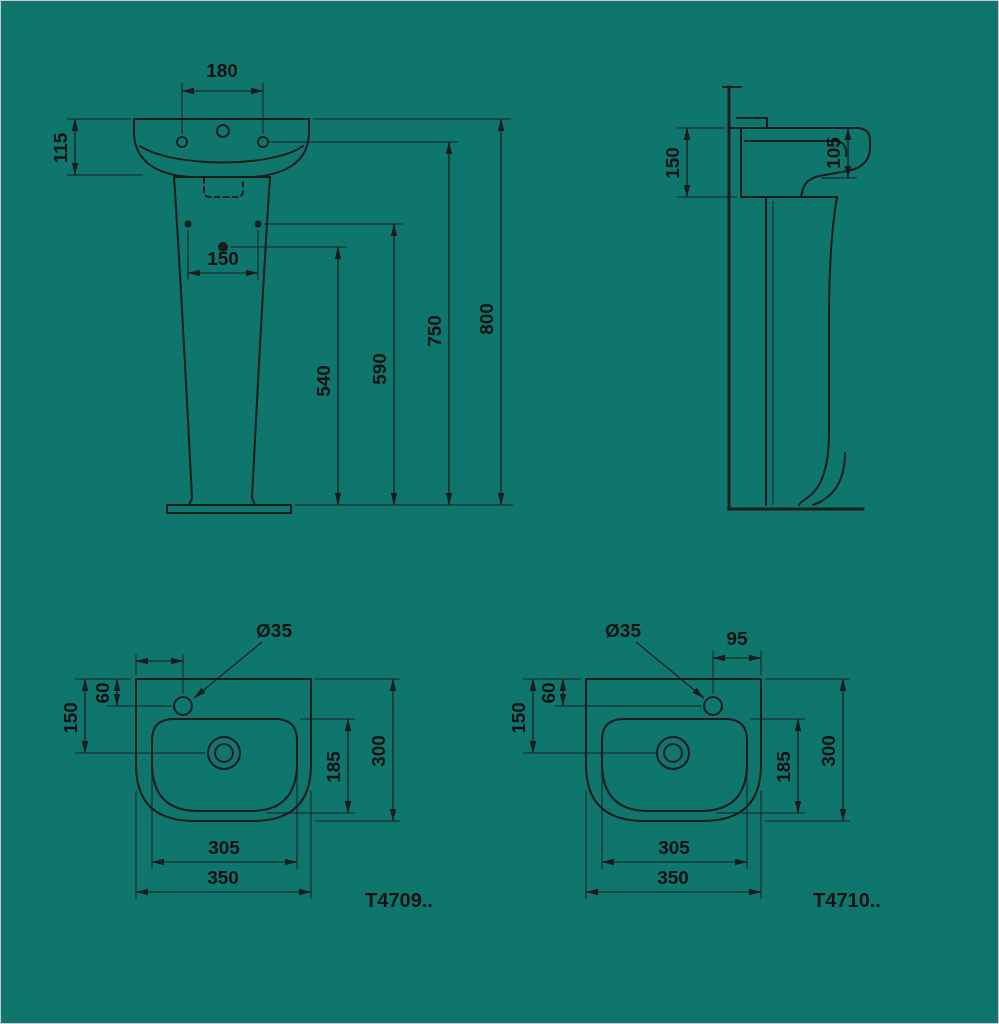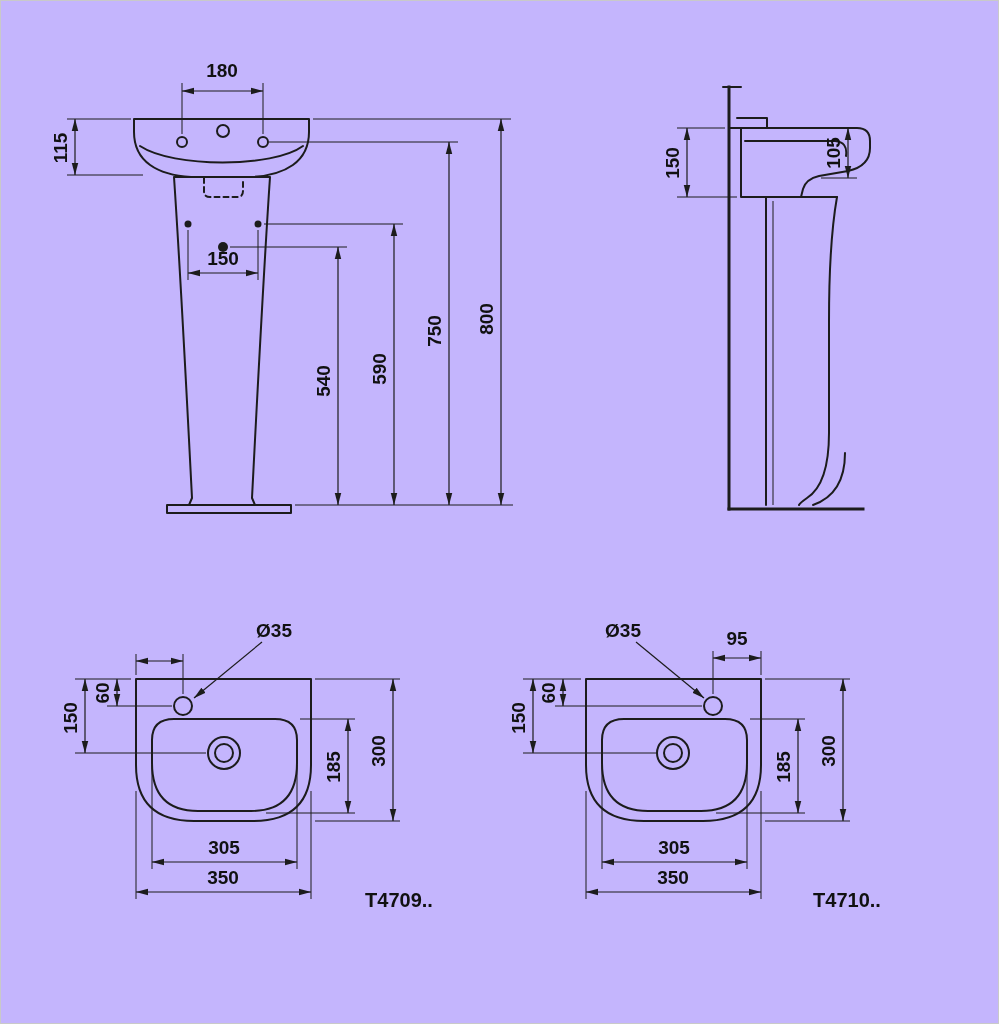--- a/index.html
+++ b/index.html
@@ -1,19 +1,19 @@
 <!DOCTYPE html>
 <html><head>
 <meta charset="utf-8">
 <style>
   html,body { margin:0; padding:0; background:#e9e9e9; }
   .sheet {
     position:relative;
     width:999px; height:1024px;
-    background:#c4b5fd;
+    background:#0f766e;
     border:1px solid #c9c9c9;
     box-sizing:border-box;
     font-family:"Liberation Sans", sans-serif;
     overflow:hidden;
   }
   svg { display:block; }
   .obj  { fill:none; stroke:#1c1c1c; stroke-width:2;   stroke-linejoin:round; stroke-linecap:round; }
   .wall { fill:none; stroke:#1c1c1c; stroke-width:3;   stroke-linecap:square; }
   .thin { fill:none; stroke:#1c1c1c; stroke-width:1;   }
   .dim  { fill:none; stroke:#1c1c1c; stroke-width:1.2; }

